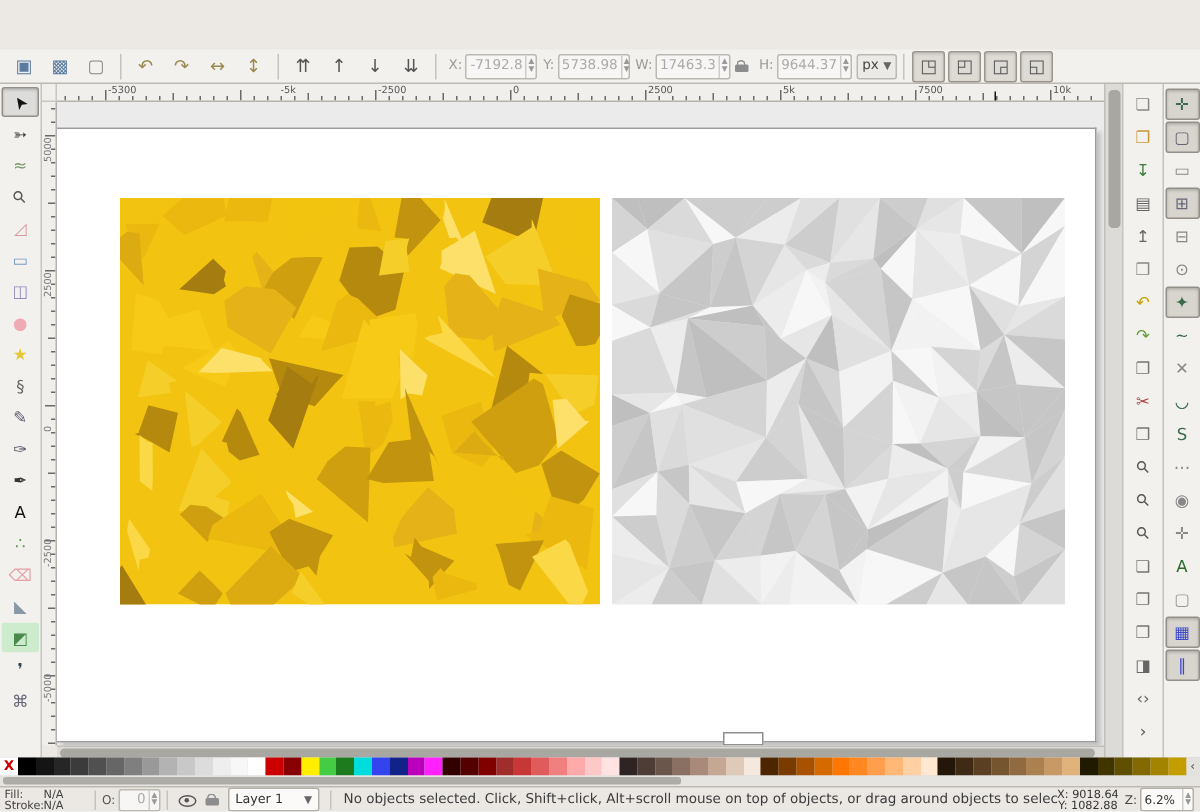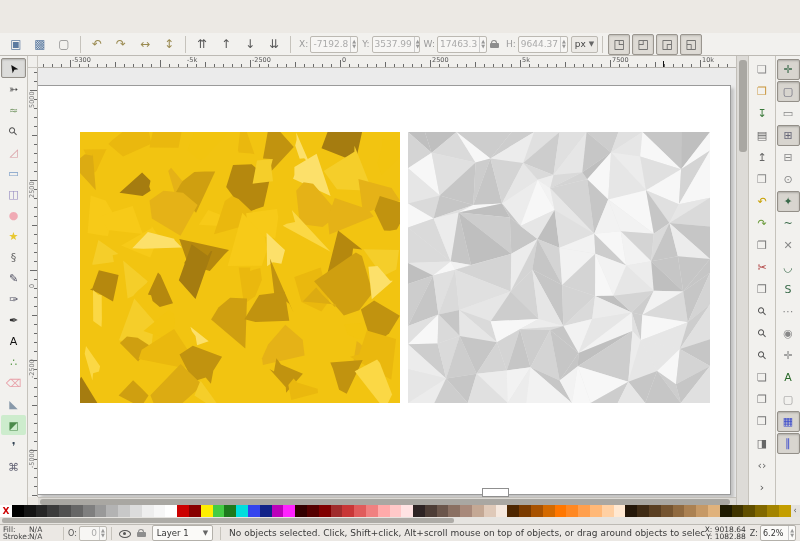--- a/index.html
+++ b/index.html
@@ -63,21 +63,21 @@
   .fs-block{display:grid;grid-template-columns:26px 30px;line-height:7.5px;font-size:7.5px;padding-left:3px;color:#444;}
   .fs-block .v{color:#444;}
   .ssep{width:1px;height:13px;background:#c6c3bc;margin:0 4px;}
   .o-label{font-size:8px;color:#555;margin-right:2px;}
   .eye{position:relative;width:12px;height:9px;margin:0 3px;}
   .eye .outline{position:absolute;left:0;top:1px;width:10px;height:6px;border:1px solid #555;border-radius:50%;}
   .eye .pupil{position:absolute;left:4px;top:3.5px;width:3px;height:3px;background:#555;border-radius:50%;}
   .layer-dd{display:flex;align-items:center;height:14px;border:1px solid #b3b0aa;background:#fbfaf8;border-radius:2px;padding:0 4px;font-size:8.5px;color:#333;margin:0 3px;}
   .layer-dd .car{font-size:7px;margin-left:14px;color:#666;}
   #status-message{flex:1;font-size:9px;color:#3a3a3a;padding-left:4px;white-space:nowrap;overflow:hidden;}
-  .coords{display:grid;grid-template-columns:auto;line-height:7.5px;font-size:7.5px;color:#333;text-align:right;padding-right:4px;}
+  .coords{display:grid;grid-template-columns:auto;line-height:7.5px;font-size:7.5px;color:#333;text-align:center;padding-right:4px;}
   .zoom-wrap{display:flex;align-items:center;padding-right:4px;}
   .zoom-wrap .zl{font-size:8px;margin-right:2px;color:#444;}
   .zfld{display:flex;align-items:center;border:1px solid #b3b0aa;background:#fbfaf8;height:14px;border-radius:2px;}
   .zfld .val{font-size:8px;color:#333;padding:0 2px;}
 </style>
 </head>
 <body>
 
 <div id="app">
 
@@ -128,21 +128,21 @@
     <span class="fld-label">X:</span>
     <span class="fld" style="width:46px">
       <span class="val" style="flex:1">-7192.8</span>
       <span class="spin-arrows">
           <span>▲</span>
           <span>▼</span>
         </span>
     </span>
     <span class="fld-label">Y:</span>
     <span class="fld" style="width:46px">
-      <span class="val" style="flex:1">3537.99</span>
+      <span class="val" style="flex:1">5738.98</span>
       <span class="spin-arrows">
           <span>▲</span>
           <span>▼</span>
         </span>
     </span>
     <span class="fld-label">W:</span>
     <span class="fld" style="width:48px">
       <span class="val" style="flex:1">17463.3</span>
       <span class="spin-arrows">
           <span>▲</span>

